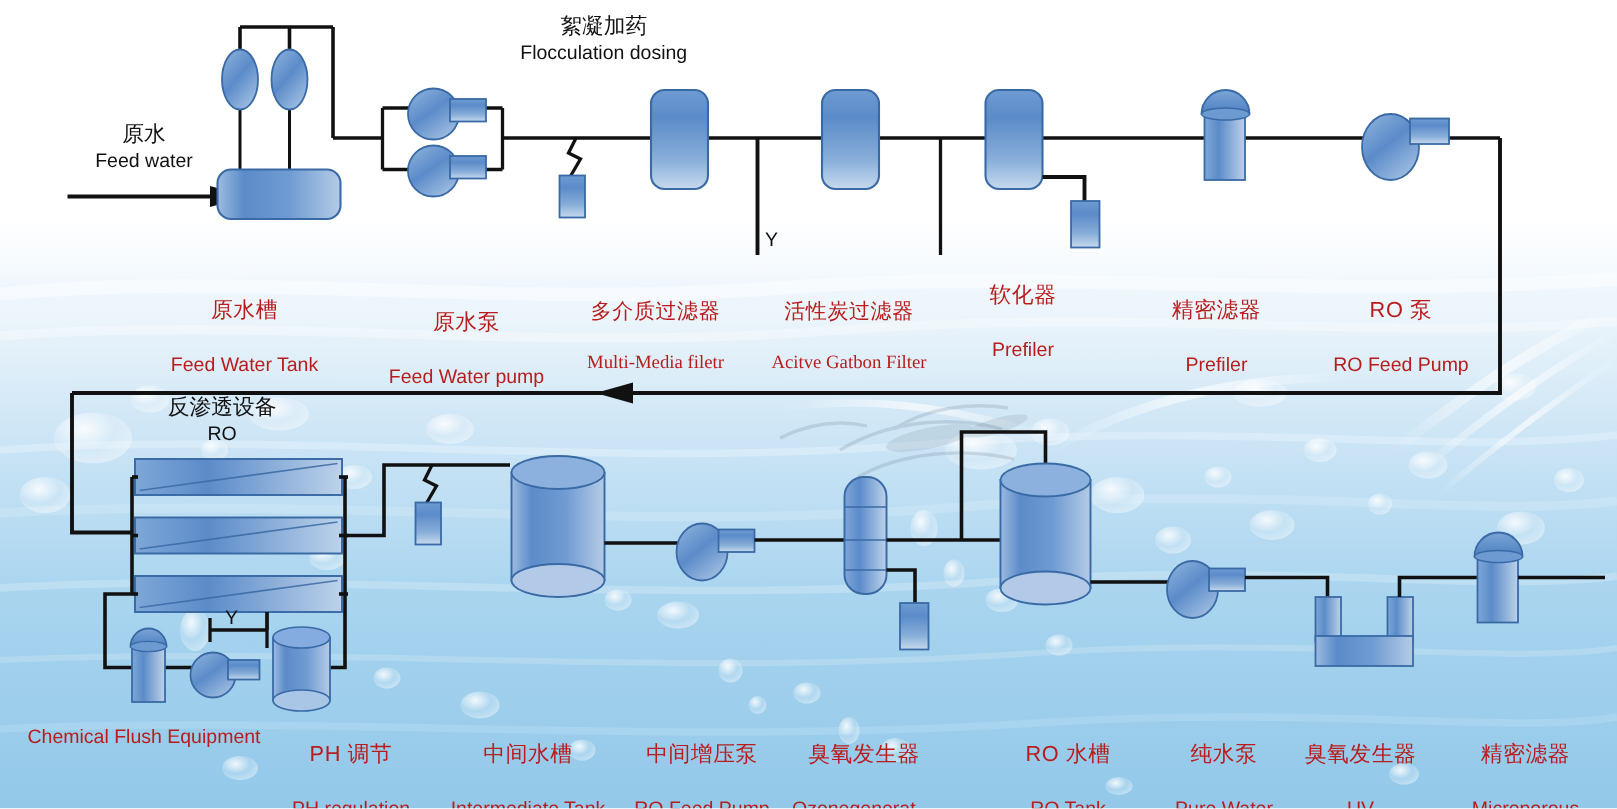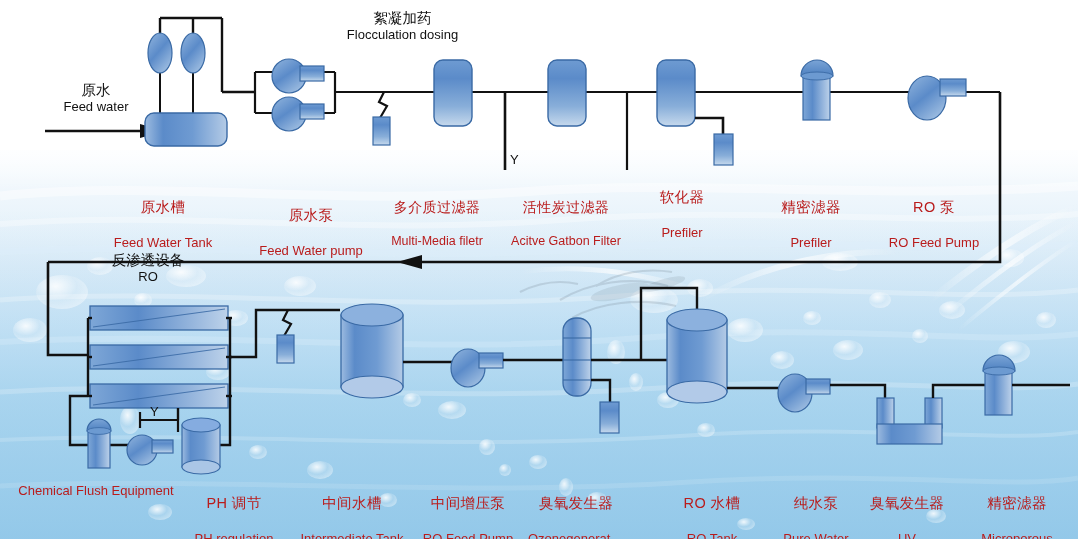--- a/index.html
+++ b/index.html
@@ -24,21 +24,21 @@
     position:absolute;
     text-align:center;
     color:#b91c1c;
     line-height:1.18;
     white-space:pre-line;
     pointer-events:none;
   }
   .lbl .cn{font-size:14.5px;letter-spacing:.4px;}
   .lbl .en{font-size:13px;}
   .lbl.sm .cn{font-size:14px;}
-  .lbl.sm .en{font-size:12.5px;}
+  .lbl.sm .en{font-size:12.5px;font-family:Liberation Serif, serif;}
   .ytag{position:absolute;font-size:13px;color:#111;}
   .inline-lbl{position:absolute;text-align:center;color:#111;line-height:1.2;}
   .inline-lbl .cn{font-size:14.5px;display:block;}
   .inline-lbl .en{font-size:13px;display:block;}
 </style>
 </head>
 <body>
 
 <div id="stage">
 
@@ -369,21 +369,21 @@
   <div class="inline-lbl" style="left:52px;top:82px;width:88px;">
     <span class="cn">原水</span>
     <span class="en">Feed water</span>
   </div>
 
   <div class="inline-lbl" style="left:330px;top:10px;width:145px;">
     <span class="cn">絮凝加药</span>
     <span class="en">Flocculation dosing</span>
   </div>
 
-  <div class="inline-lbl" style="left:78px;top:252px;width:140px;">
+  <div class="inline-lbl" style="left:78px;top:264px;width:140px;">
     <span class="cn">反渗透设备</span>
     <span class="en">RO</span>
   </div>
 
   <div class="ytag" style="left:510px;top:152px;">Y</div>
   <div class="ytag" style="left:150px;top:404px;">Y</div>
 
   <div class="lbl" style="left:98px;top:180px;width:130px;">
     <div class="cn">原水槽</div>
     <div class="en">Feed Water Tank</div>

